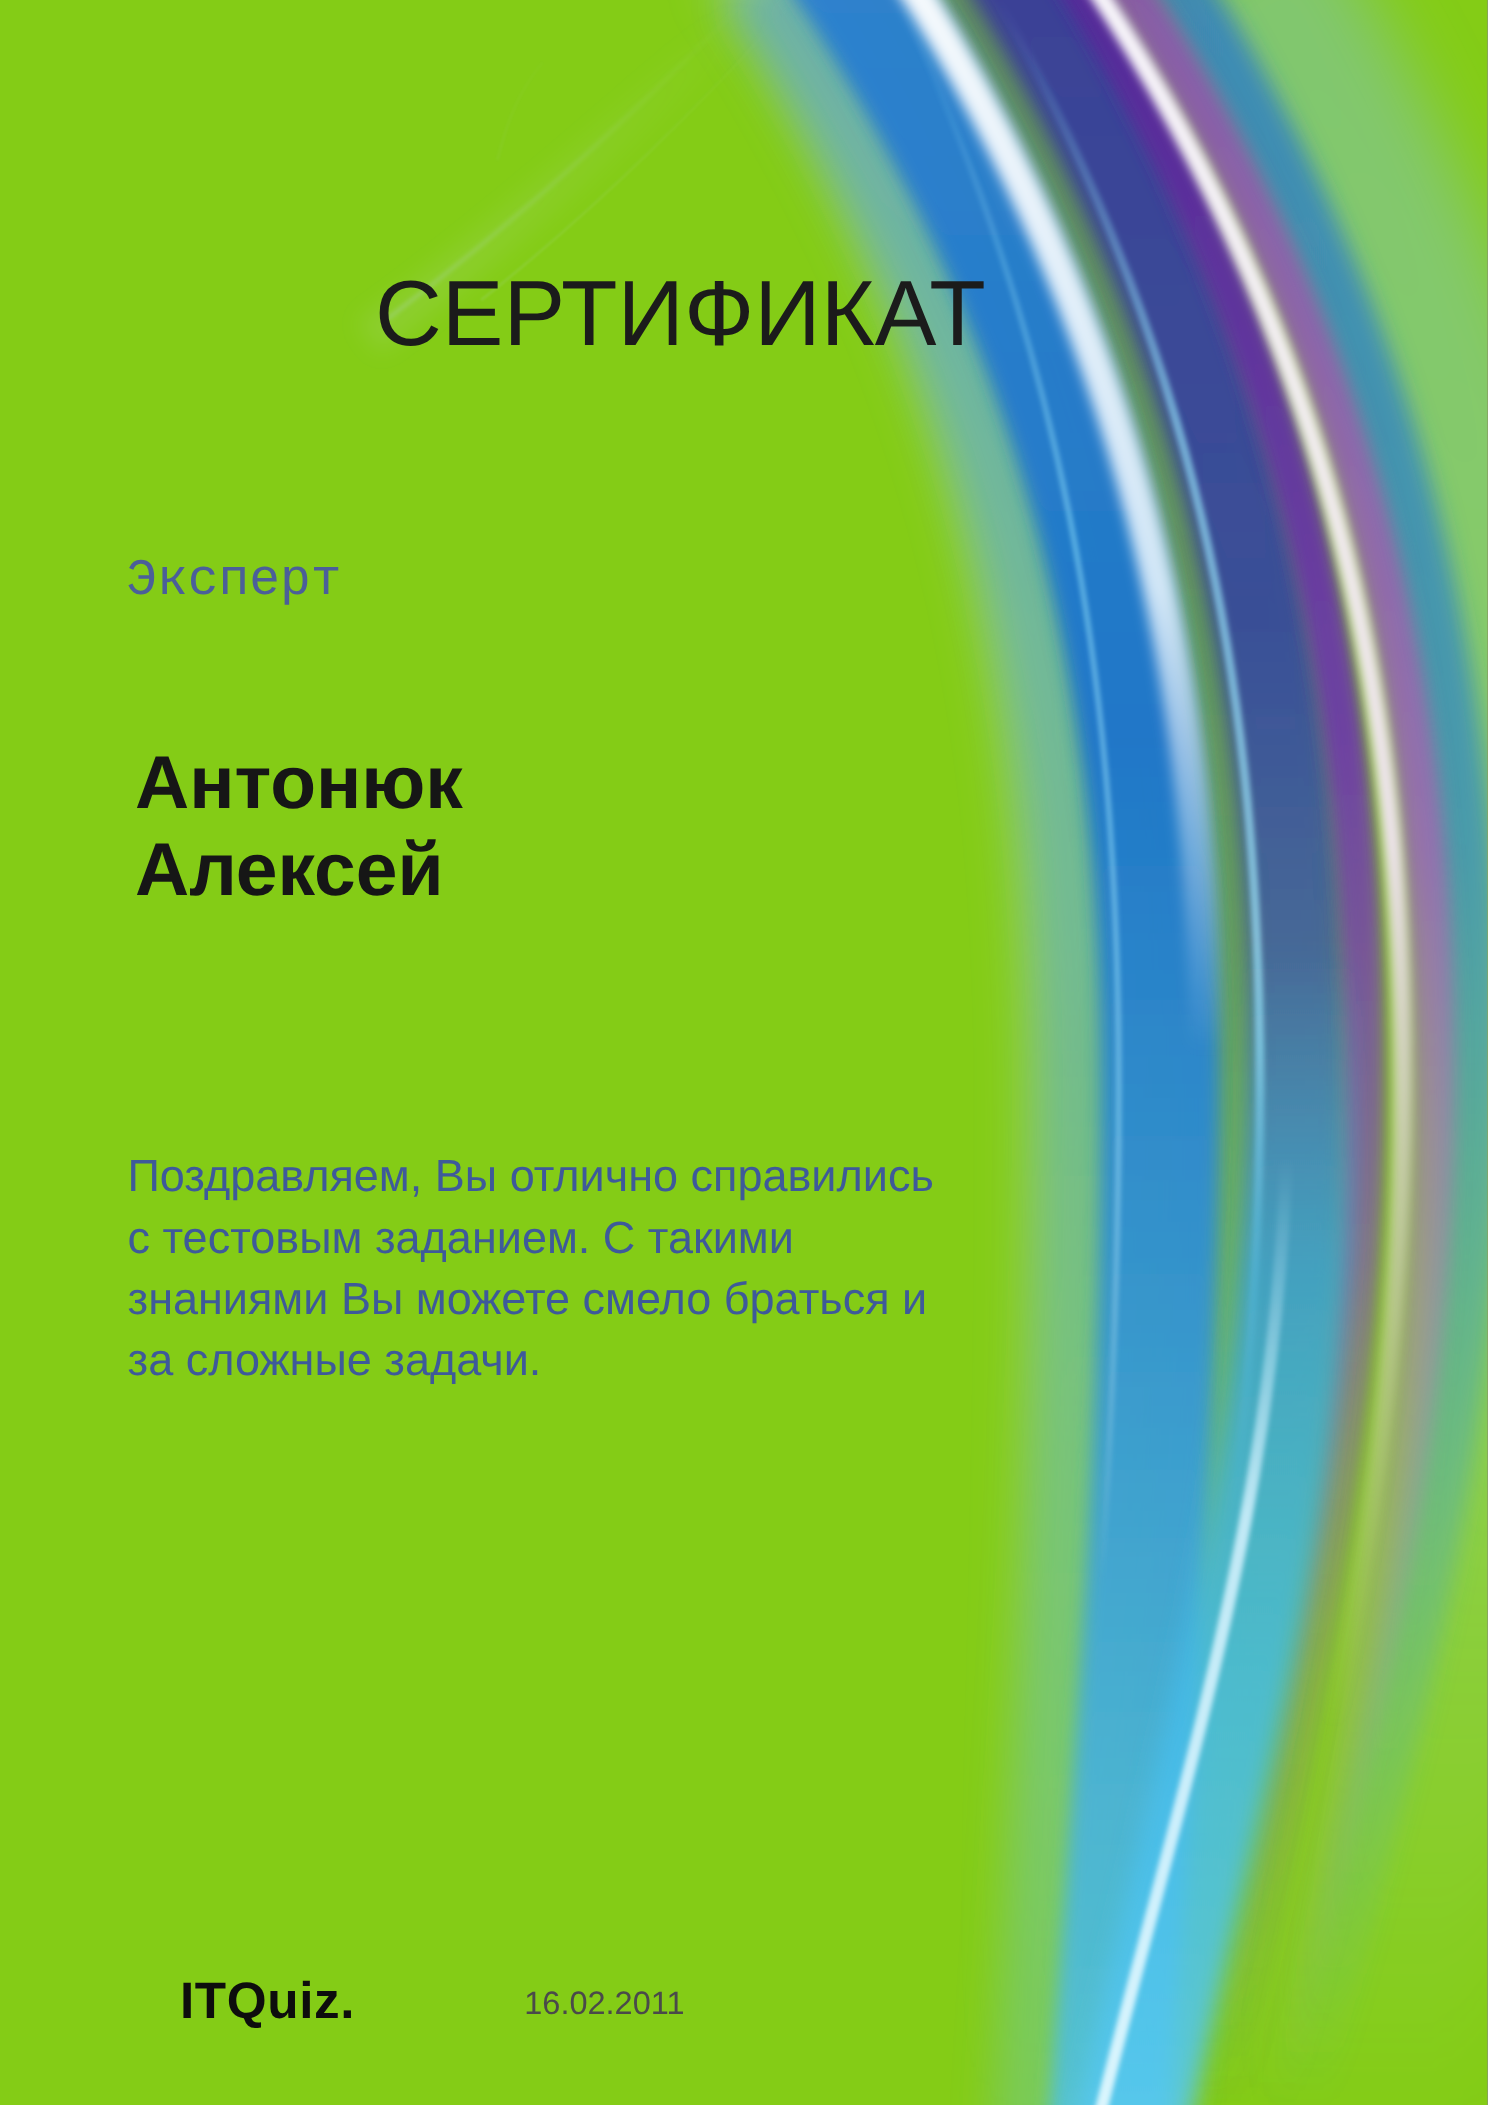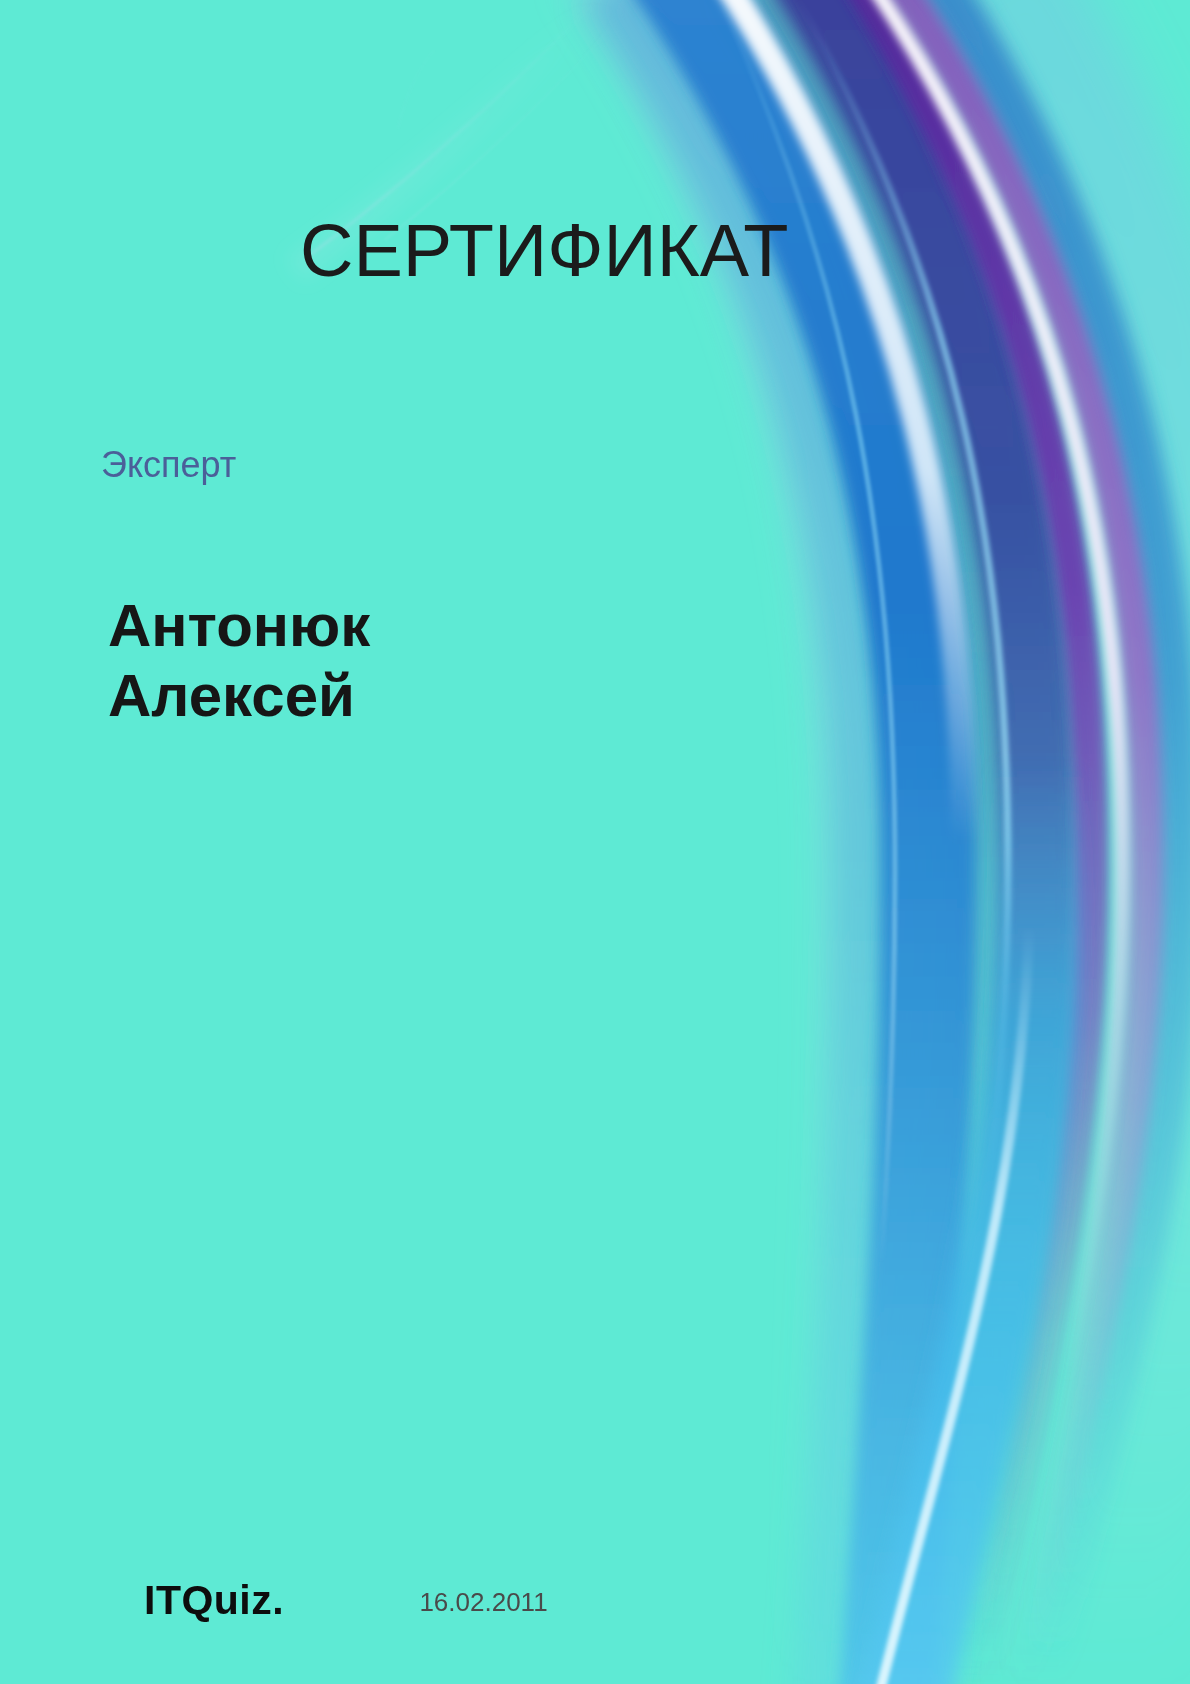--- a/index.html
+++ b/index.html
@@ -1,34 +1,35 @@
 <!DOCTYPE html>
 <html><head>
 <meta charset="utf-8">
 <style>
   html,body{margin:0;padding:0;background:#888;}
   .page{
     position:relative;
     width:1190px;height:1684px;
     margin:0 auto;
-    background:#5eead4;
+    background:#84cc16;
     overflow:hidden;
     font-family:"Liberation Sans","DejaVu Sans",sans-serif;
   }
   .swoosh{position:absolute;left:0;top:0;width:1190px;height:1684px;}
   .txt{position:absolute;white-space:pre-line;}
   .cert-title{
     left:300px;top:214px;
     font-size:74px;line-height:74px;font-weight:300;
     letter-spacing:0px;color:#1b1b1b;
   }
   .qualification{
     left:101px;top:447px;
-    font-size:36px;line-height:36px;font-weight:400;
+    font-size:41px;line-height:36px;font-weight:400;
     color:#4b5f99;
+    font-family:Liberation Mono, monospace;
   }
   .recipient{
     left:108px;top:591px;
     font-size:60px;line-height:70px;font-weight:700;
     color:#161616;
   }
   .message{
     left:102px;top:916px;width:720px;
     font-size:36px;line-height:49px;font-weight:400;
     color:#3e5a9a;
@@ -258,19 +259,23 @@
       </g>
   </svg>
 
   <div class="txt cert-title">СЕРТИФИКАТ</div>
 
   <div class="txt qualification">Эксперт</div>
 
   <div class="txt recipient">Антонюк
 Алексей</div>
 
+  <div class="txt message">Поздравляем, Вы отлично справились
+с тестовым заданием. С такими
+знаниями Вы можете смело браться и
+за сложные задачи.</div>
 
   <div class="txt issuer">ITQuiz.</div>
 
   <div class="txt date">16.02.2011</div>
 
 
 </div>
 
 </body></html>

